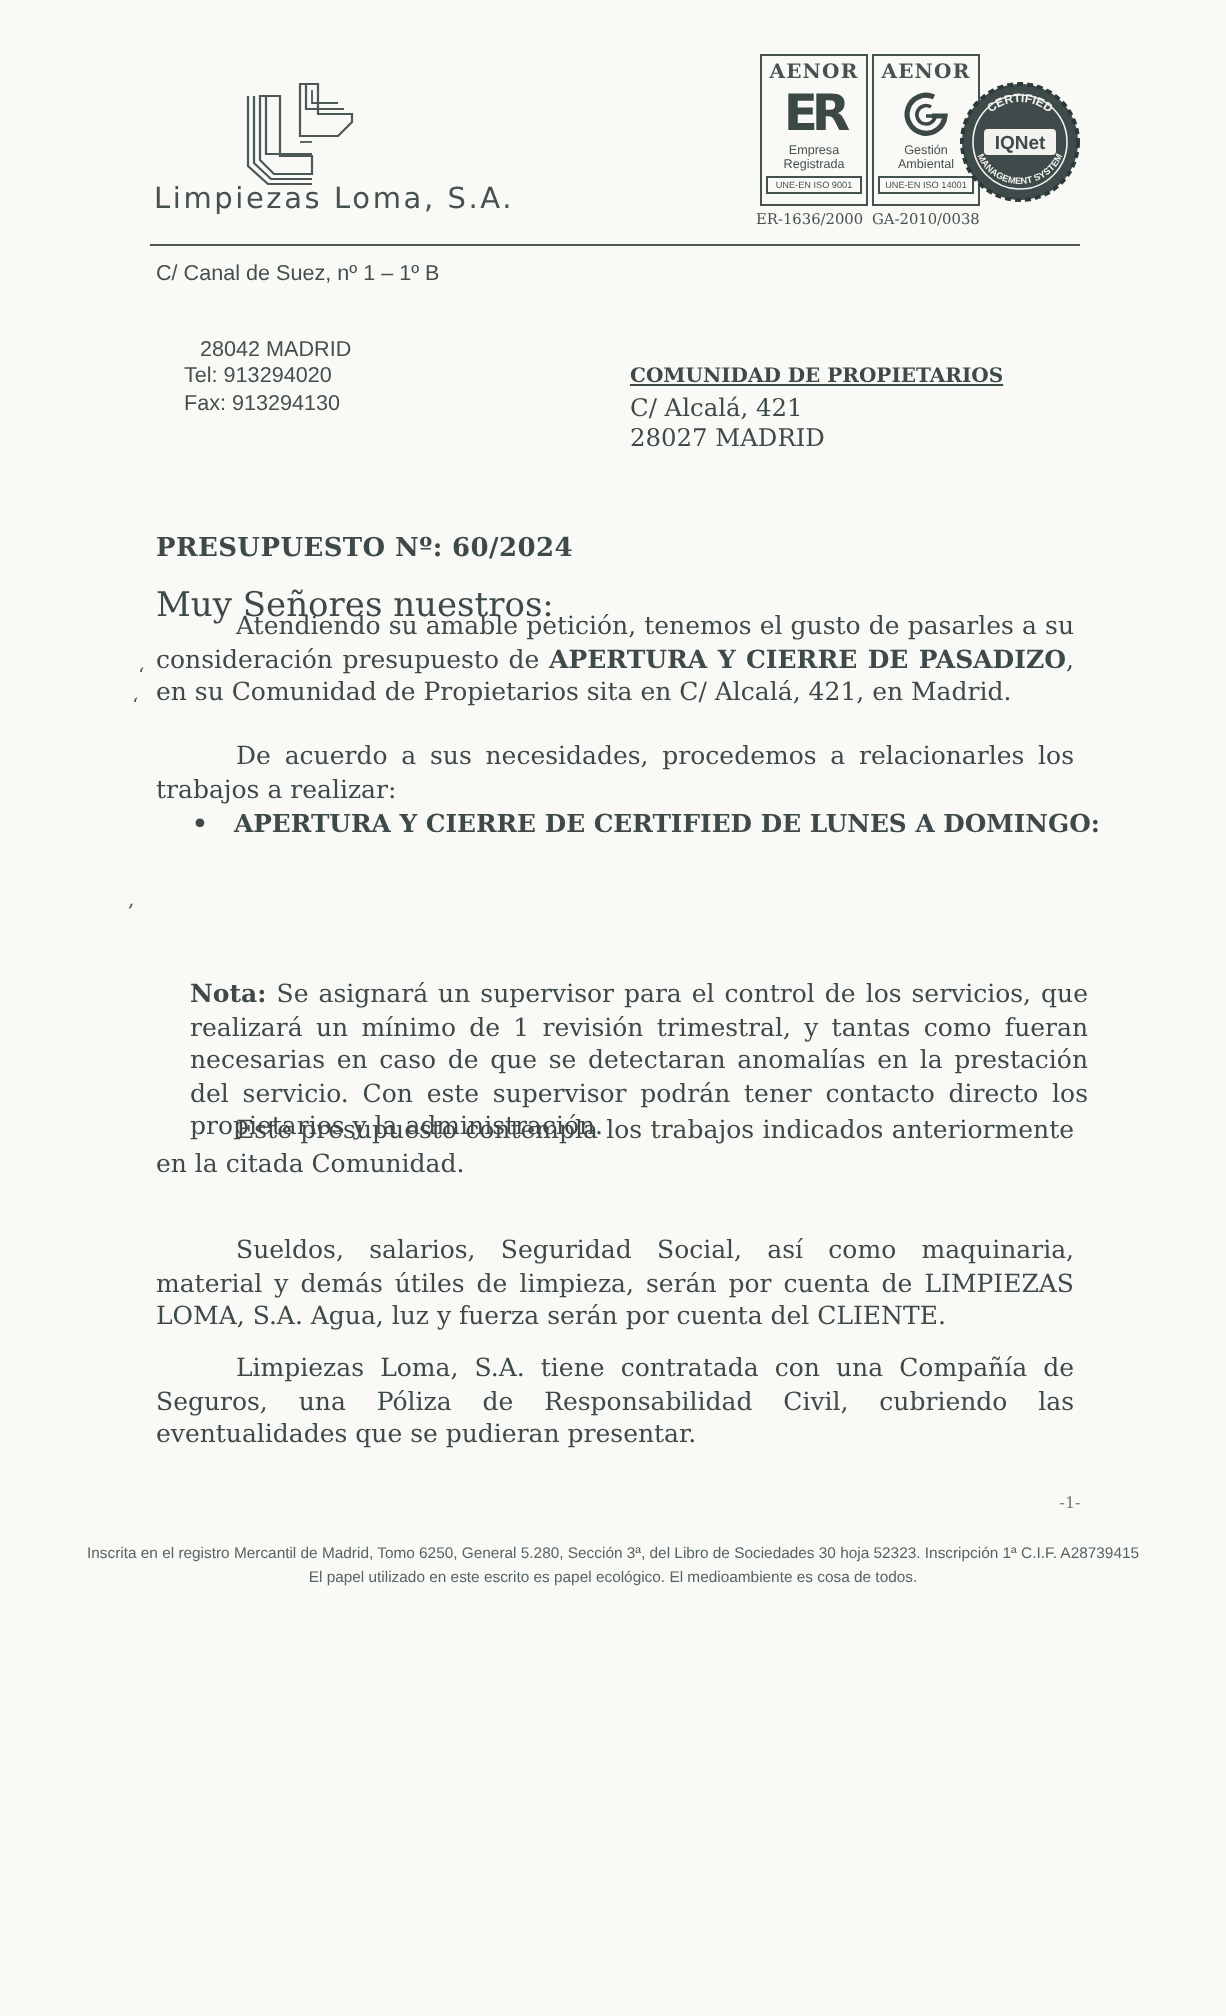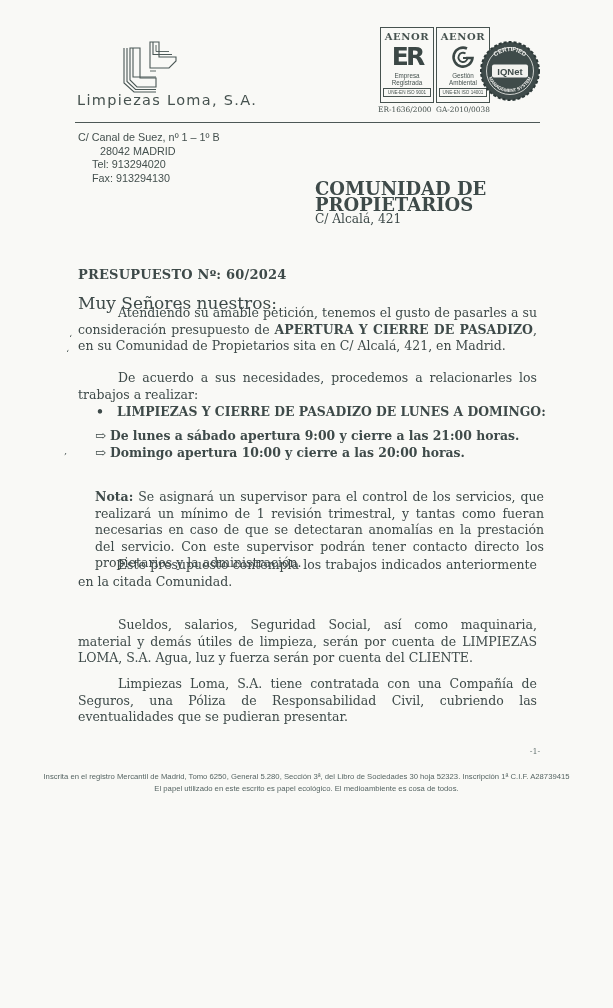--- a/index.html
+++ b/index.html
@@ -26,26 +26,26 @@
   .badge-label{font-size:6.3px;line-height:7px;font-family:"Liberation Sans",sans-serif;}
   .badge-iso{margin:2px 2px 0 2px;border:1px solid #46524f;font-size:4.6px;
     font-family:"Liberation Sans",sans-serif;padding:1px 0;}
   .badge-code{position:absolute;top:105px;font-size:7.4px;color:#46524f;
     font-family:"DejaVu Serif",serif;}
   .iqnet{left:479px;top:40px;}
 
   
   .sender{left:78px;top:131px;font-family:"Liberation Sans",sans-serif;
     font-weight:normal;font-size:10.8px;line-height:13.5px;color:#44504e;}
-  .sender .ind1{padding-left:22px;}
+  .sender .ind1{padding-left:22px;margin-top:24px;}
   .sender .ind2{padding-left:14px;}
 
   
   .recipient{left:315px;top:181px;font-size:12.2px;line-height:15.5px;}
-  .recipient .name{font-weight:bold;font-size:18px;}
+  .recipient .name{font-weight:bold;font-size:10px;text-decoration:underline;}
 
   
   .doc-title{left:78px;top:267px;font-weight:bold;font-size:13px;letter-spacing:.2px;}
   .salutation{left:78px;top:293px;font-size:17px;}
   .para{left:78px;width:459px;font-size:12.5px;line-height:16.5px;
     text-align:justify;}
   .para.indent{text-indent:40px;}
   .p1{top:305px;}
   .p2{top:370px;}
   .bullet-line{left:96px;top:404px;font-weight:bold;font-size:12.4px;}
@@ -143,42 +143,35 @@
   <div class="abs sender">
     <div>C/ Canal de Suez, nº 1 – 1º B</div>
     <div class="ind1">28042 MADRID</div>
     <div class="ind2">Tel: 913294020</div>
     <div class="ind2">Fax: 913294130</div>
   </div>
 
   <div class="abs recipient">
     <div class="name">COMUNIDAD DE PROPIETARIOS</div>
     <div>C/ Alcalá, 421</div>
+    <div>28027 MADRID</div>
   </div>
 
   <div class="abs doc-title">PRESUPUESTO Nº: 60/2024</div>
 
   <div class="abs salutation">Muy Señores nuestros:</div>
 
   <div class="abs para indent p1"><span>Atendiendo su amable petición, tenemos el gusto de pasarles a su consideración presupuesto de </span><b>APERTURA Y CIERRE DE PASADIZO</b><span>, en su Comunidad de Propietarios sita en C/ Alcalá, 421, en Madrid.</span></div>
 
   <div class="abs para indent p2">De acuerdo a sus necesidades, procedemos a relacionarles los trabajos a realizar:</div>
 
   <div class="abs bullet-line">
-    <span class="bullet-dot">•</span><span>LIMPIEZAS Y CIERRE DE PASADIZO DE LUNES A DOMINGO:</span>
+    <span class="bullet-dot">•</span><span>APERTURA Y CIERRE DE CERTIFIED DE LUNES A DOMINGO:</span>
   </div>
 
-  <div class="abs schedule">
-    <div>
-      <span class="arrow">⇨</span><span>De lunes a sábado apertura 9:00 y cierre a las 21:00 horas.</span>
-    </div>
-    <div>
-      <span class="arrow">⇨</span><span>Domingo apertura 10:00 y cierre a las 20:00 horas.</span>
-    </div>
-  </div>
 
   <div class="abs nota"><b>Nota:</b><span> Se asignará un supervisor para el control de los servicios, que realizará un mínimo de 1 revisión trimestral, y tantas como fueran necesarias en caso de que se detectaran anomalías en la prestación del servicio. Con este supervisor podrán tener contacto directo los propietarios y la administración.</span></div>
 
   <div class="abs para indent p3">Este presupuesto contempla los trabajos indicados anteriormente en la citada Comunidad.</div>
 
   <div class="abs para indent p4">Sueldos, salarios, Seguridad Social, así como maquinaria, material y demás útiles de limpieza, serán por cuenta de LIMPIEZAS LOMA, S.A. Agua, luz y fuerza serán por cuenta del CLIENTE.</div>
 
   <div class="abs para indent p5">Limpiezas Loma, S.A. tiene contratada con una Compañía de Seguros, una Póliza de Responsabilidad Civil, cubriendo las eventualidades que se pudieran presentar.</div>
 
   <div class="abs page-number">-1-</div>

